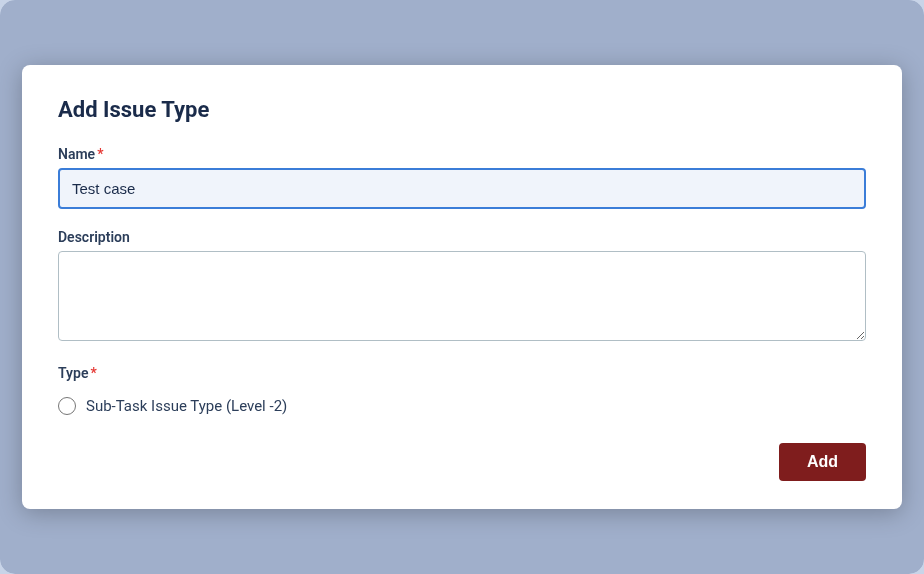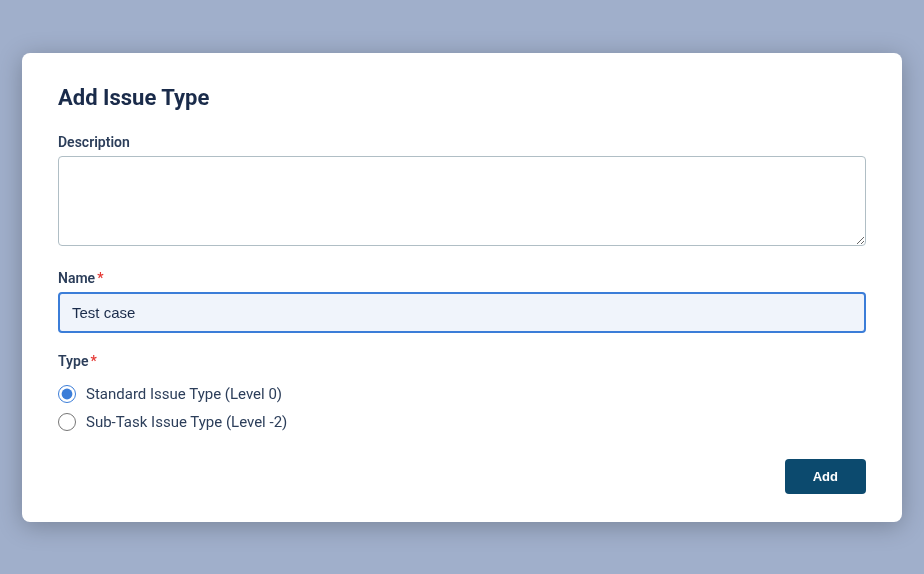--- a/index.html
+++ b/index.html
@@ -1,18 +1,19 @@
 <!DOCTYPE html>
 <html><head>
   <meta charset="utf-8">
   <style>
     * {
       box-sizing: border-box;
       margin: 0;
       padding: 0;
+      border-radius: 15px;
     }
 
     body {
       width: 924px;
       height: 574px;
       background-color: #c8d4e8;
       display: flex;
       align-items: center;
       justify-content: center;
       font-family: -apple-system, BlinkMacSystemFont, 'Segoe UI', Roboto, Arial, sans-serif;
@@ -119,26 +120,26 @@
 
     .modal-footer {
       display: flex;
       justify-content: flex-end;
       align-items: center;
       gap: 16px;
       margin-top: 28px;
     }
 
     .btn-add {
-      background-color: #0c4a6e;
+      background-color: #7f1d1d;
       color: #ffffff;
       border: none;
       border-radius: 4px;
       padding: 10px 28px;
-      font-size: 13px;
+      font-size: 16px;
       font-weight: 600;
       cursor: pointer;
     }
 
     .btn-cancel {
       background: transparent;
       color: #2c3e5a;
       border: none;
       font-size: 15px;
       font-weight: 500;
@@ -148,40 +149,36 @@
   </style>
 </head>
 <body>
 
 <div class="backdrop">
   <div class="modal">
 
     <h2 class="modal-title">Add Issue Type</h2>
 
     <div class="form-group">
-      <label class="form-label">Description</label>
-      <textarea class="form-textarea" style=""></textarea>
-    </div>
-
-    <div class="form-group">
       <label class="form-label">
         <span>Name</span><span class="required-star">*</span>
       </label>
       <input type="text" class="form-input" value="Test case" style="">
     </div>
 
     <div class="form-group">
+      <label class="form-label">Description</label>
+      <textarea class="form-textarea" style=""></textarea>
+    </div>
+
+    <div class="form-group">
       <label class="type-label">
         <span>Type</span><span class="required-star">*</span>
       </label>
       <div class="radio-group">
-        <label class="radio-option">
-          <input type="radio" name="issue-type" checked="" style="">
-          <span>Standard Issue Type (Level 0)</span>
-        </label>
         <label class="radio-option">
           <input type="radio" name="issue-type" style="">
           <span>Sub-Task Issue Type (Level -2)</span>
         </label>
       </div>
     </div>
 
     <div class="modal-footer">
       <button class="btn-add">Add</button>
     </div>

